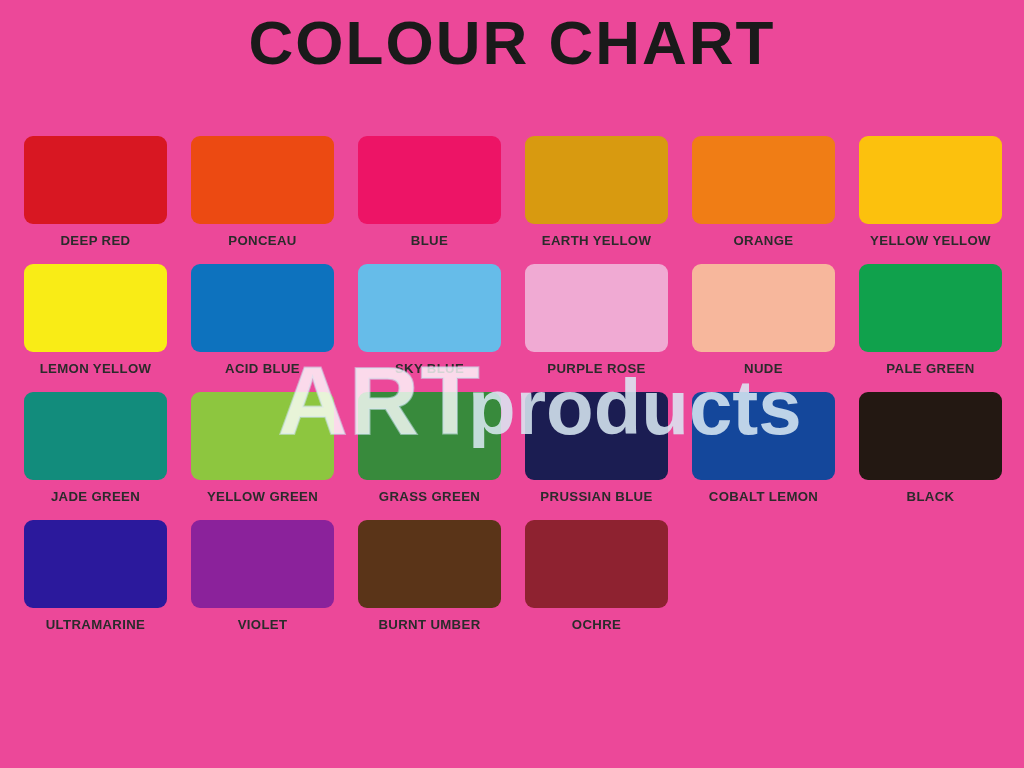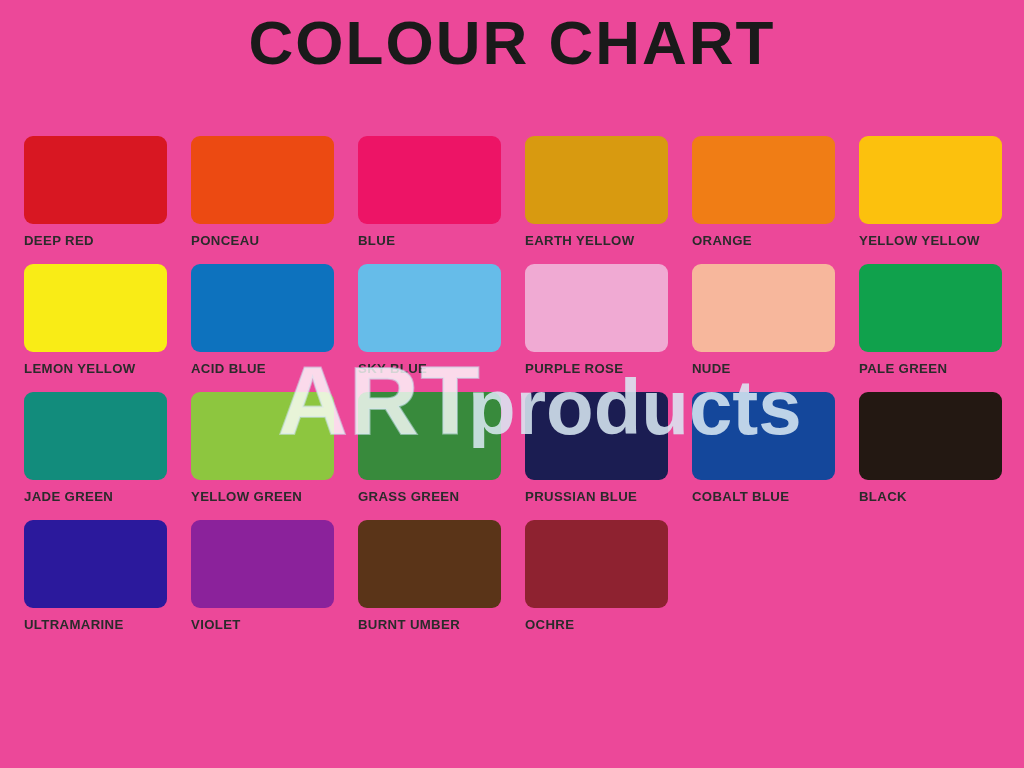--- a/index.html
+++ b/index.html
@@ -76,20 +76,21 @@
   }
 
   .swatch-label {
     margin-top: 9px;
     font-size: 13.2px;
     font-weight: bold;
     letter-spacing: 0.35px;
     color: #2b2b2b;
     white-space: nowrap;
     font-family: "Liberation Sans", sans-serif;
+    text-align: center;
   }
 
   
   #watermark {
     position: absolute;
     left: 0;
     top: 352px;
     width: 1024px;
     height: 96px;
     pointer-events: none;
@@ -186,21 +187,21 @@
       <div class="swatch-cell">
         <div class="swatch-chip" style="background: rgb(56, 138, 60);"></div>
         <div class="swatch-label">GRASS GREEN</div>
       </div>
       <div class="swatch-cell">
         <div class="swatch-chip" style="background: rgb(27, 29, 82);"></div>
         <div class="swatch-label">PRUSSIAN BLUE</div>
       </div>
       <div class="swatch-cell">
         <div class="swatch-chip" style="background: rgb(20, 71, 155);"></div>
-        <div class="swatch-label">COBALT BLUE</div>
+        <div class="swatch-label">COBALT LEMON</div>
       </div>
       <div class="swatch-cell">
         <div class="swatch-chip" style="background: rgb(35, 24, 18);"></div>
         <div class="swatch-label">BLACK</div>
       </div>
       <div class="swatch-cell">
         <div class="swatch-chip" style="background: rgb(43, 25, 156);"></div>
         <div class="swatch-label">ULTRAMARINE</div>
       </div>
       <div class="swatch-cell">

